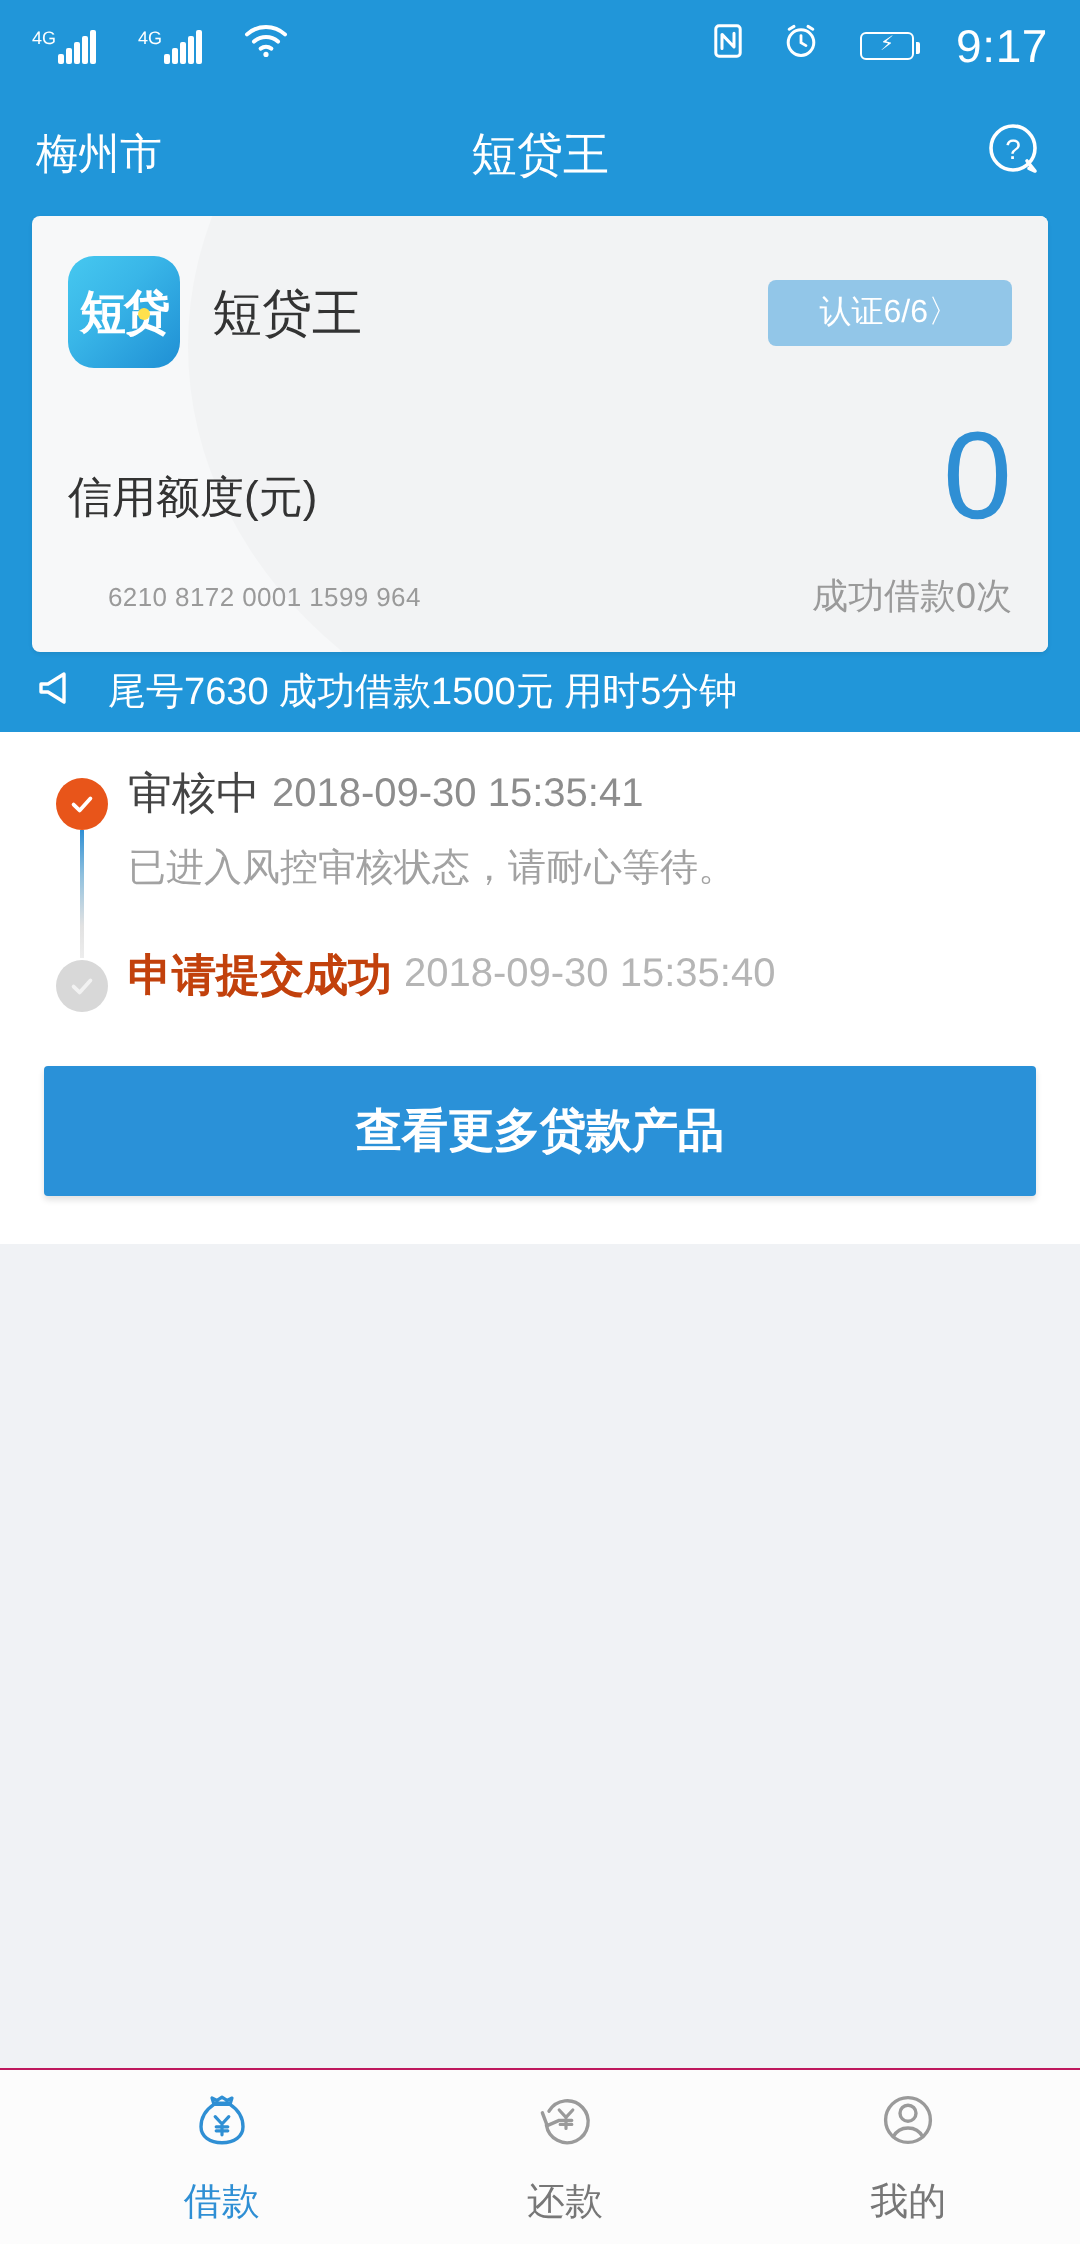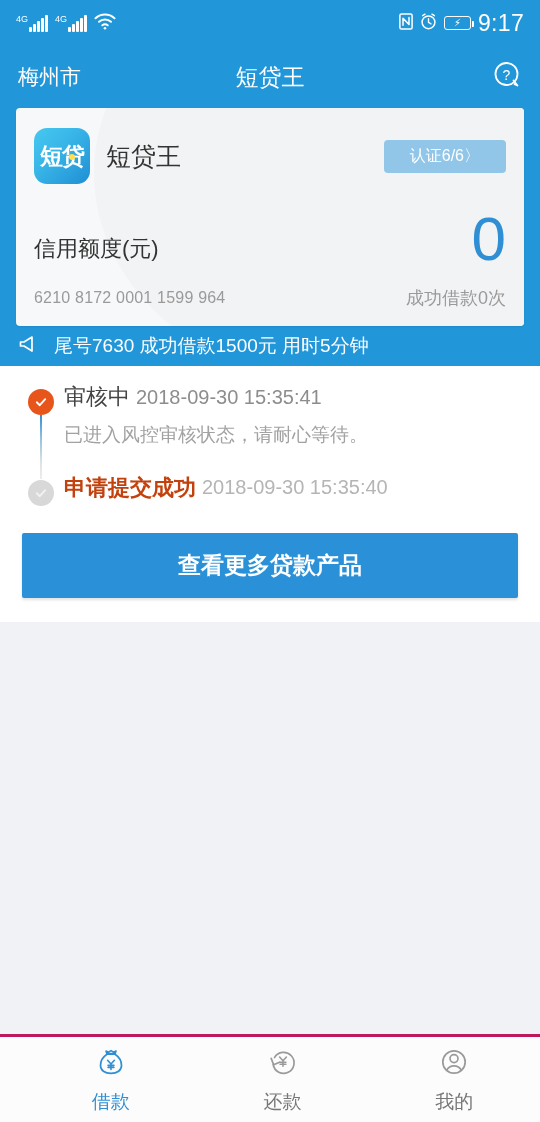--- a/index.html
+++ b/index.html
@@ -10,21 +10,21 @@
     overflow:hidden;
   }
   .phone { position:relative; width:540px; height:1122px; background:#f0f2f5; }
 
   
   .statusbar {
     height:46px; background:#2196d9; color:#fff;
     display:flex; align-items:center; justify-content:space-between;
     padding:0 16px;
   }
-  .sb-left, .sb-right { display:flex; align-items:center; gap:7px; }
+  .sb-left, .sb-right { display:flex; align-items:center; gap:21px; }
   .sig { display:flex; align-items:flex-end; gap:1px; height:17px; }
   .sig i { display:block; width:3px; background:#fff; border-radius:1px; }
   .sig i:nth-child(1){height:5px}
   .sig i:nth-child(2){height:8px}
   .sig i:nth-child(3){height:11px}
   .sig i:nth-child(4){height:14px}
   .sig i:nth-child(5){height:17px}
   .g4 { font-size:9px; line-height:9px; align-self:flex-start; margin-right:1px; }
   .sigwrap { display:flex; align-items:flex-start; }
   .clock-time { font-size:23px; letter-spacing:.3px; }
@@ -90,21 +90,21 @@
     margin-top:26px;
   }
   .credit-label { font-size:22px; color:#333; padding-bottom:4px; }
   .credit-amount {
     font-size:62px; line-height:58px; color:#2f8fd4; font-weight:300;
   }
   .card-bottom {
     display:flex; align-items:center; justify-content:space-between;
     margin-top:18px;
   }
-  .card-no { font-size:16px; color:#9a9a9a; letter-spacing:.2px; }
+  .card-no { font-size:13px; color:#9a9a9a; letter-spacing:.2px;margin-left:20px; }
   .loan-count { font-size:18px; color:#9a9a9a; }
 
   
   .notice {
     height:40px; display:flex; align-items:center; gap:14px;
     padding:0 18px; color:#fff; background:#2196d9;
   }
   .notice-text { font-size:19px; }
 
   
@@ -135,21 +135,21 @@
   .cta-wrap { padding:6px 22px 0; }
   .cta {
     display:block; width:100%; border:none; border-radius:2px;
     background:#2a91d8; color:#fff; font-size:23px; font-weight:bold;
     padding:17px 0; font-family:inherit; box-shadow:0 2px 3px rgba(0,0,0,.12);
   }
 
   
   .tabbar {
     position:absolute; left:0; right:0; bottom:0; height:88px;
-    background:#fcfcfc; border-top:3px solid #be185d;
+    background:#fcfcfc; border-top:1px solid #be185d;
     display:flex;
     padding-left:25px;
   }
   .tab {
     flex:1; display:flex; flex-direction:column;
     align-items:center; justify-content:center; gap:6px;
   }
   .tab-label { font-size:19px; color:#777; }
   .tab.active .tab-label { color:#2f8fd4; }
 </style>

